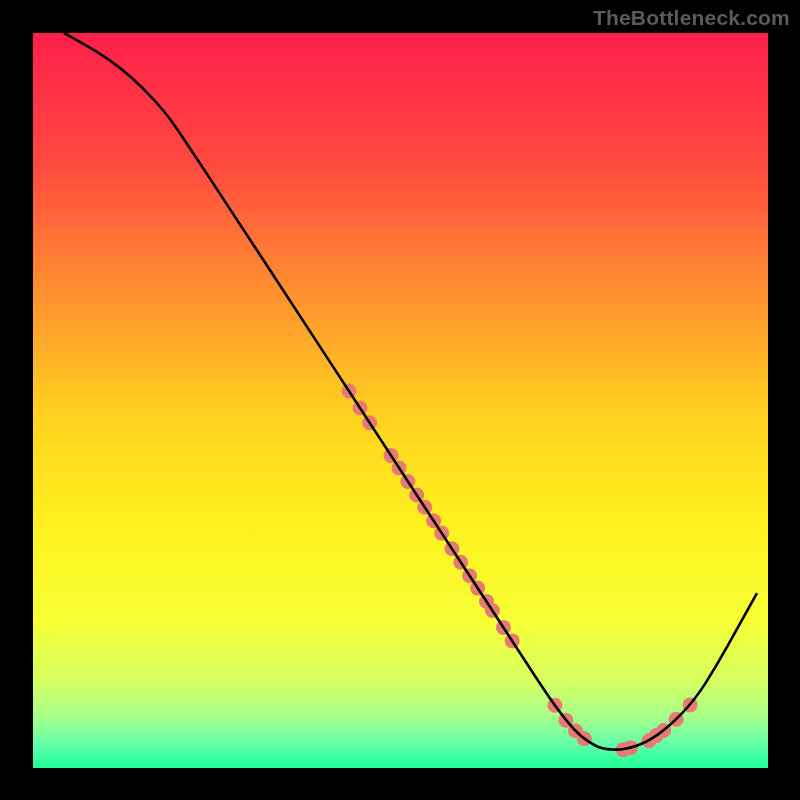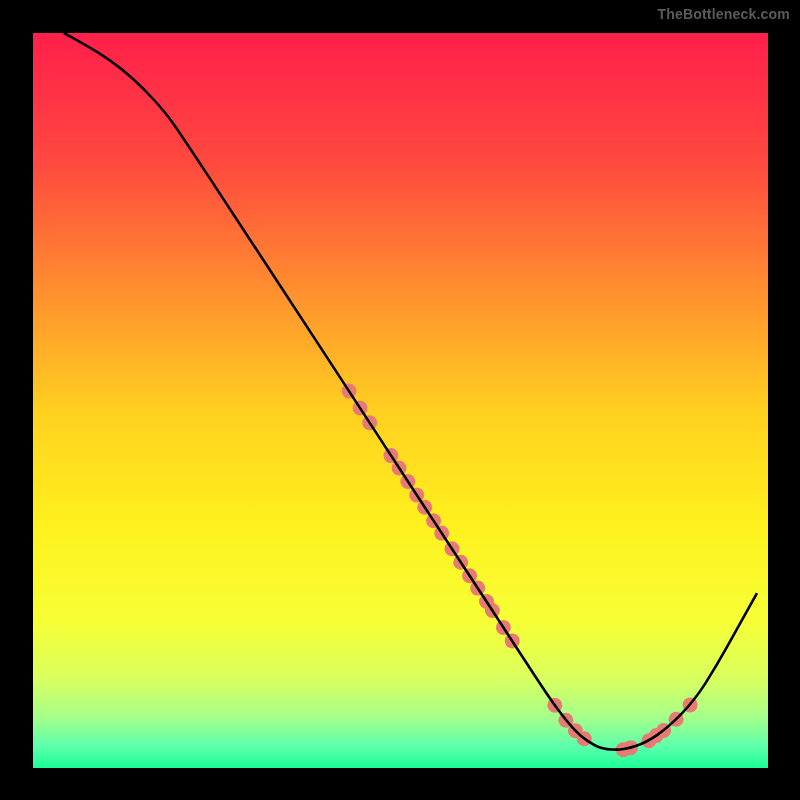--- a/index.html
+++ b/index.html
@@ -17,21 +17,21 @@
     background: #000;
   }
   svg {
     display: block;
   }
   .watermark {
     position: absolute;
     top: 6px;
     right: 10px;
     font-family: Arial, Helvetica, sans-serif;
-    font-size: 14px;
+    font-size: 21px;
     font-weight: 600;
     color: #5b5b5b;
     letter-spacing: 0.2px;
     user-select: none;
   }
 </style>
 </head>
 <body>
 
 <div class="stage">

